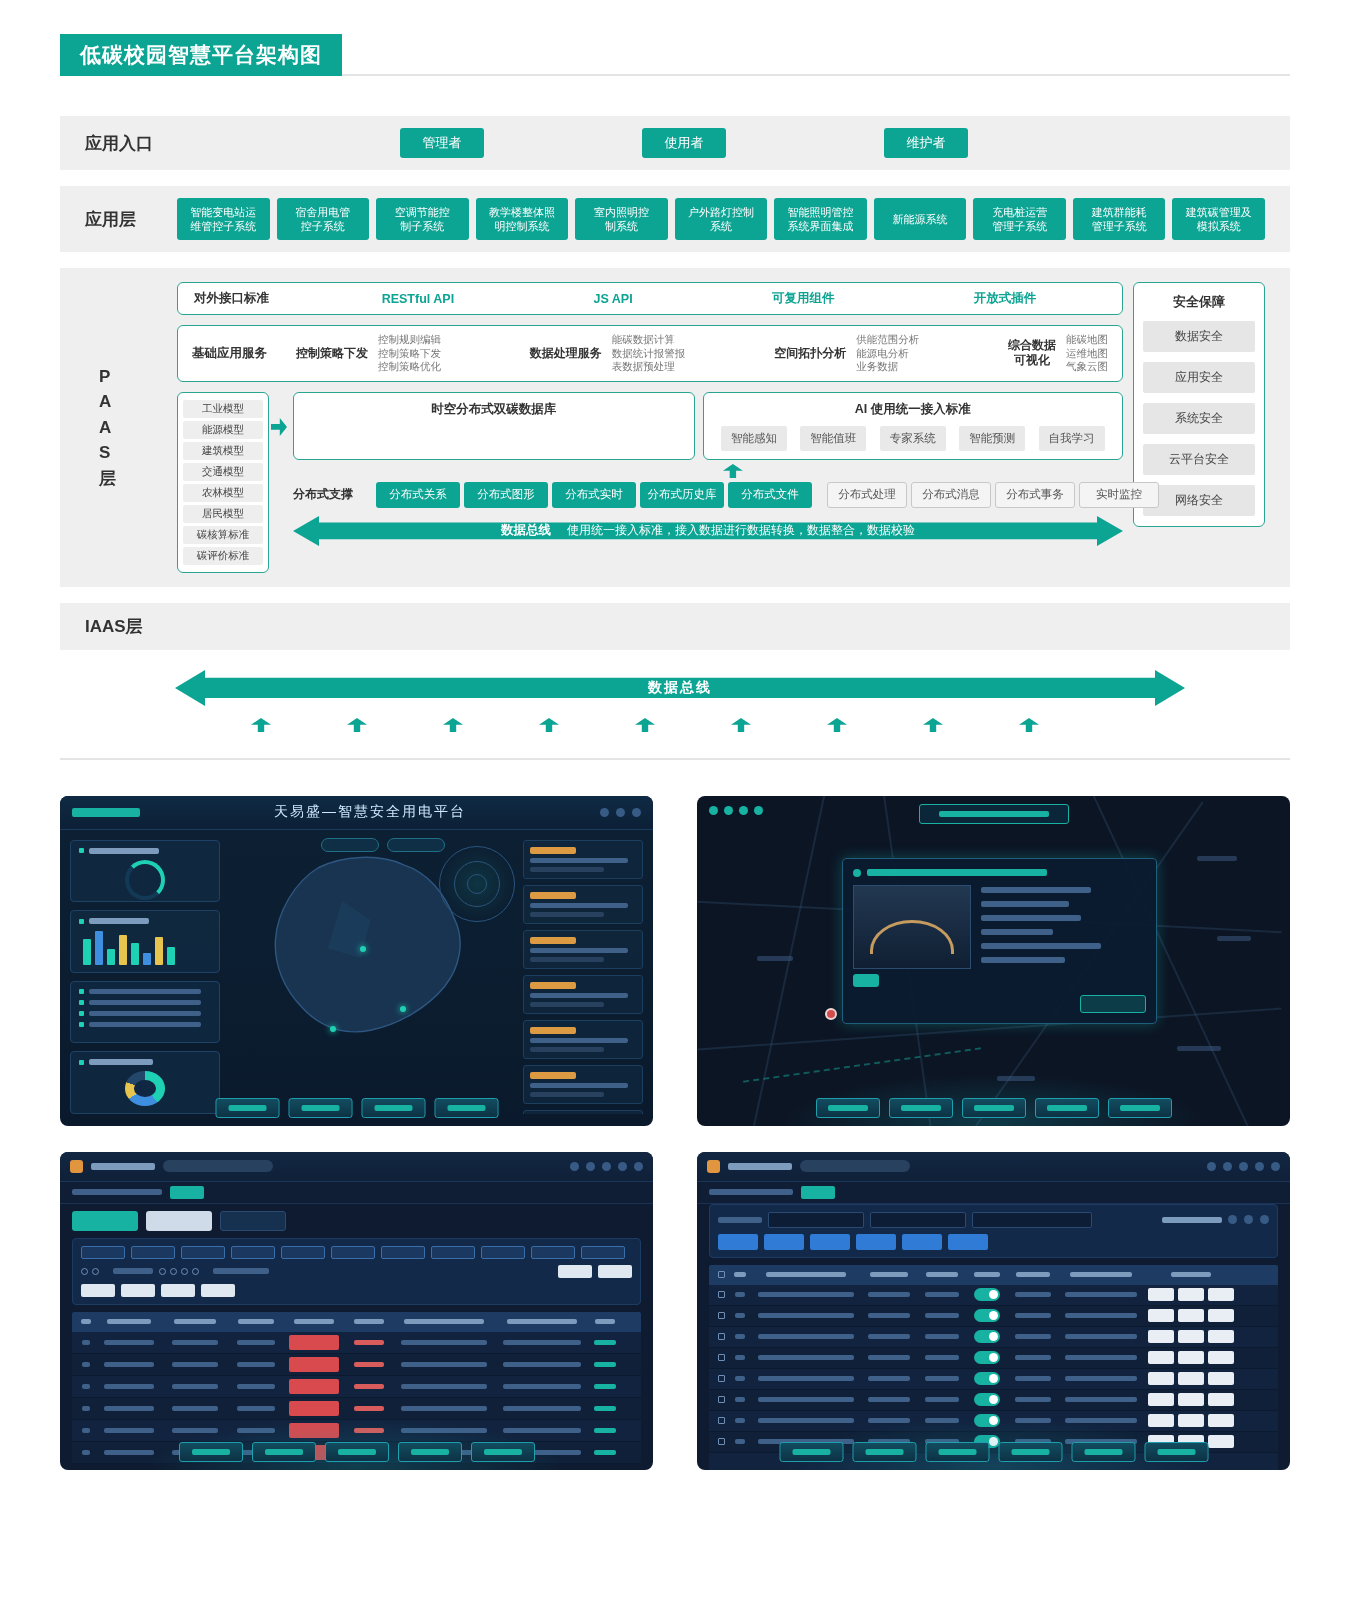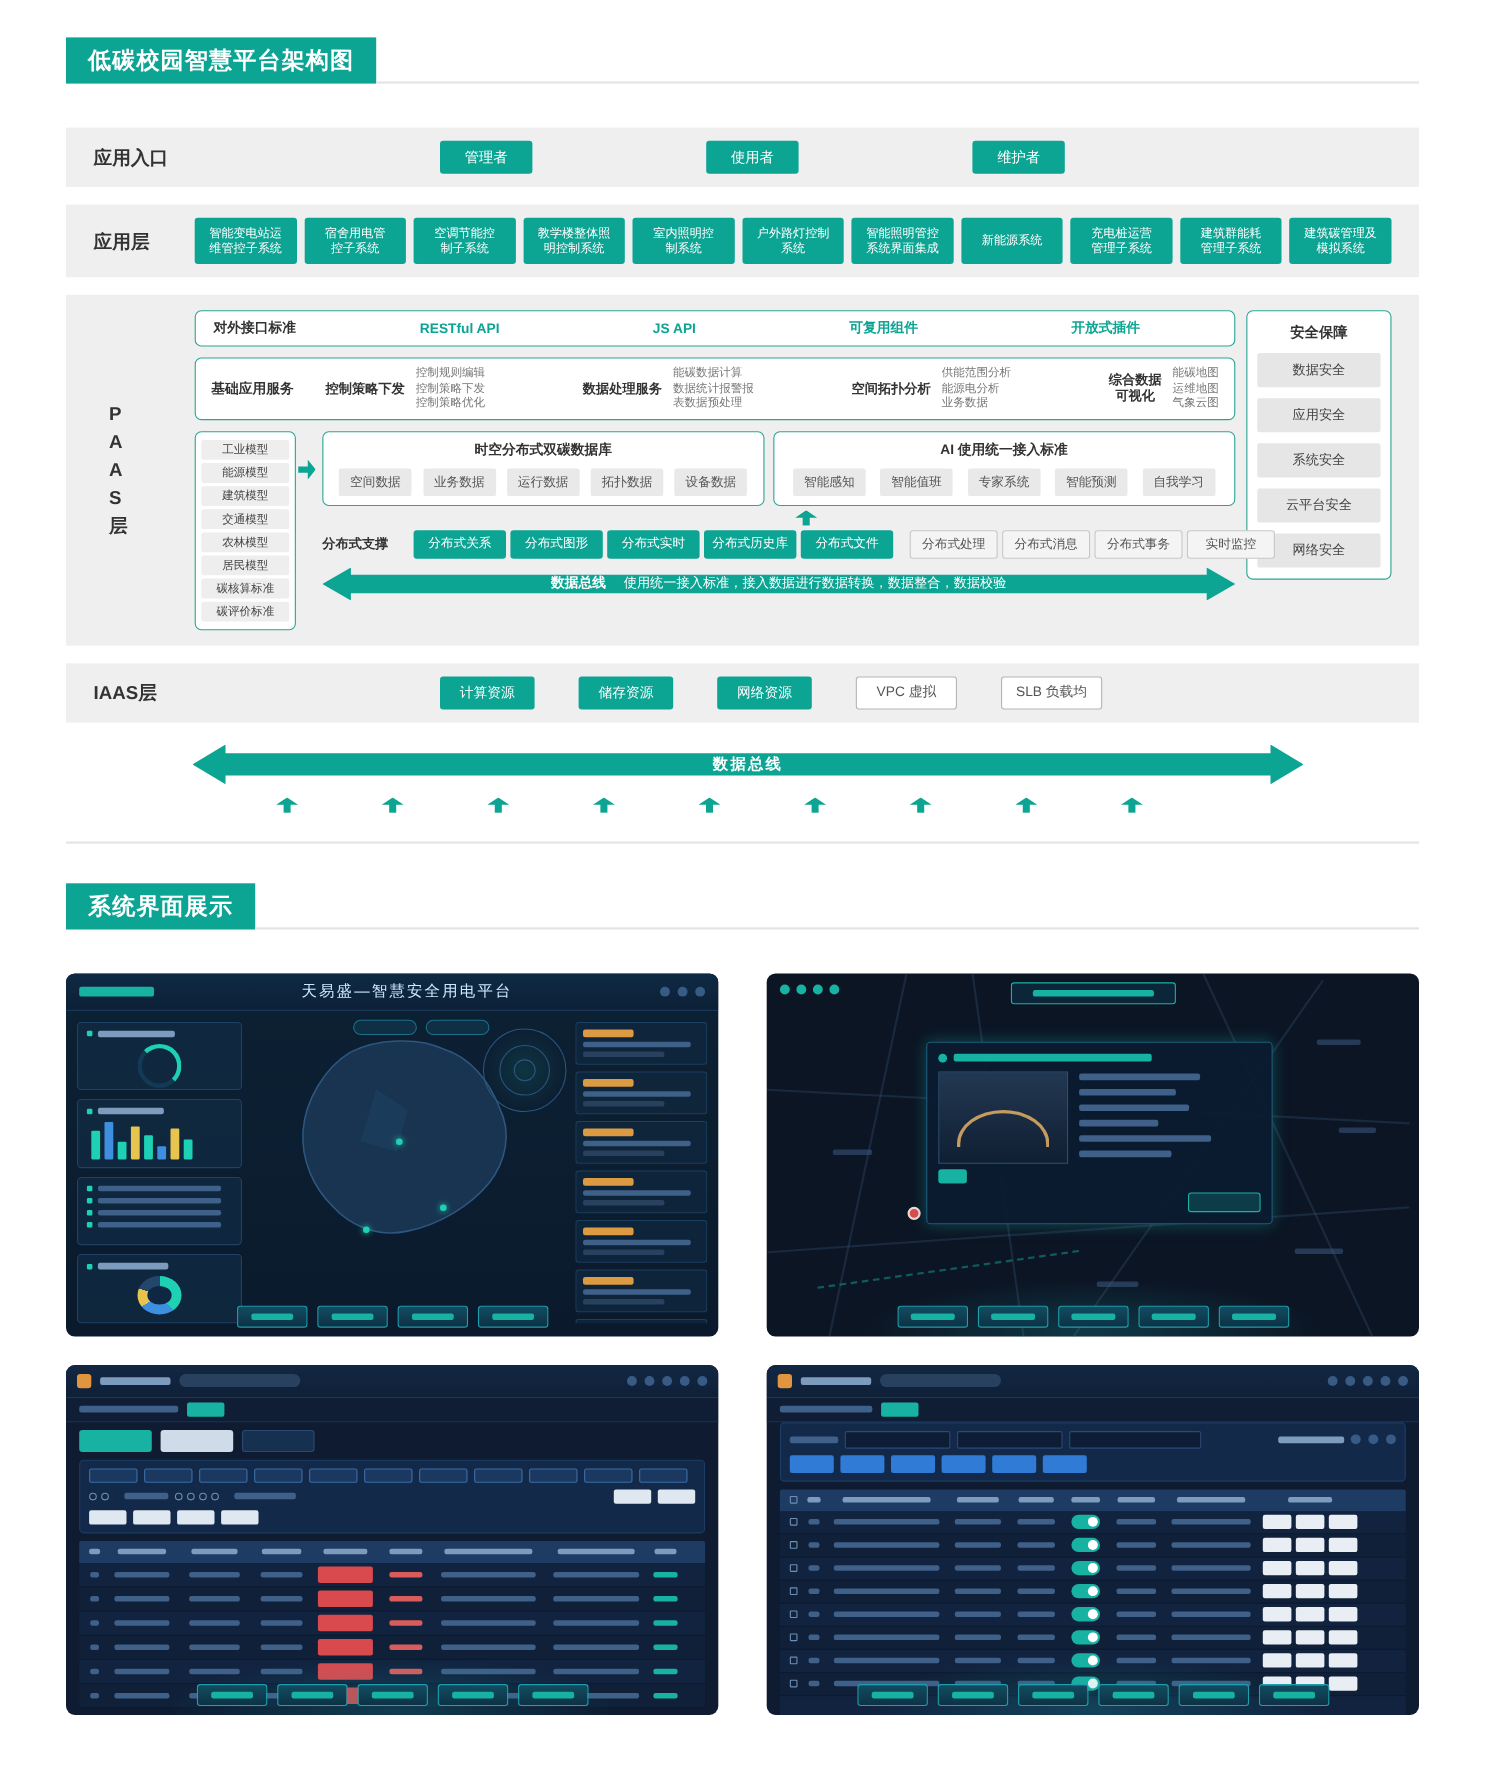--- a/index.html
+++ b/index.html
@@ -292,28 +292,20 @@
               <div class="model-pill">居民模型</div>
               <div class="model-pill">碳核算标准</div>
               <div class="model-pill">碳评价标准</div>
             </div>
           <div class="right-arrow models-arrow"></div>
 
           <div class="paas-right">
             <div class="dbai-row">
               <div class="obox databox">
                 <div class="box-title">时空分布式双碳数据库</div>
-                <div class="pill-row">
-
-                <span class="gray-pill">空间数据</span>
-                    <span class="gray-pill">业务数据</span>
-                    <span class="gray-pill">运行数据</span>
-                    <span class="gray-pill">拓扑数据</span>
-                    <span class="gray-pill">设备数据</span>
-                  </div>
               </div>
               <div class="obox aibox">
                 <div class="box-title">AI 使用统一接入标准</div>
                 <div class="pill-row">
 
                 <span class="gray-pill">智能感知</span>
                     <span class="gray-pill">智能值班</span>
                     <span class="gray-pill">专家系统</span>
                     <span class="gray-pill">智能预测</span>
                     <span class="gray-pill">自我学习</span>
@@ -358,33 +350,20 @@
             <div class="sec-pill">应用安全</div>
             <div class="sec-pill">系统安全</div>
             <div class="sec-pill">云平台安全</div>
             <div class="sec-pill">网络安全</div>
           </div>
       </div>
     </div>
 
     <div class="band">
       <div class="band-label">IAAS层</div>
-      <div class="iaas-btns">
-        <div style="display:flex;gap:40px;">
-
-        <div class="btn iaas-btn">计算资源</div>
-            <div class="btn iaas-btn">储存资源</div>
-            <div class="btn iaas-btn">网络资源</div>
-          </div>
-        <div style="display:flex;gap:40px;">
-
-        <div class="iaas-out">VPC 虚拟</div>
-            <div class="iaas-out">SLB 负载均</div>
-          </div>
-      </div>
     </div>
 
     <div class="bus2">
         <span>数据总线</span>
       </div>
 
     <div class="src-arrows">
       <div class="arrow-slot">
           <div class="up-arrow"></div>
         </div>
@@ -411,24 +390,20 @@
         </div>
         <div class="arrow-slot">
           <div class="up-arrow"></div>
         </div>
       </div>
 
   </section>
 
   <div class="section-rule"></div>
 
-  <div class="banner-row">
-    <div class="banner">系统界面展示</div>
-    <div class="banner-line"></div>
-  </div>
 
   <div class="screens">
 
     <div class="shot s1">
       <div class="s1-head">
         <div class="sk t" style="width:68px;height:9px"></div>
         <div class="s1-title">天易盛—智慧安全用电平台</div>
         <div class="hicons">
             <div class="hicon"></div>
             <div class="hicon"></div>

